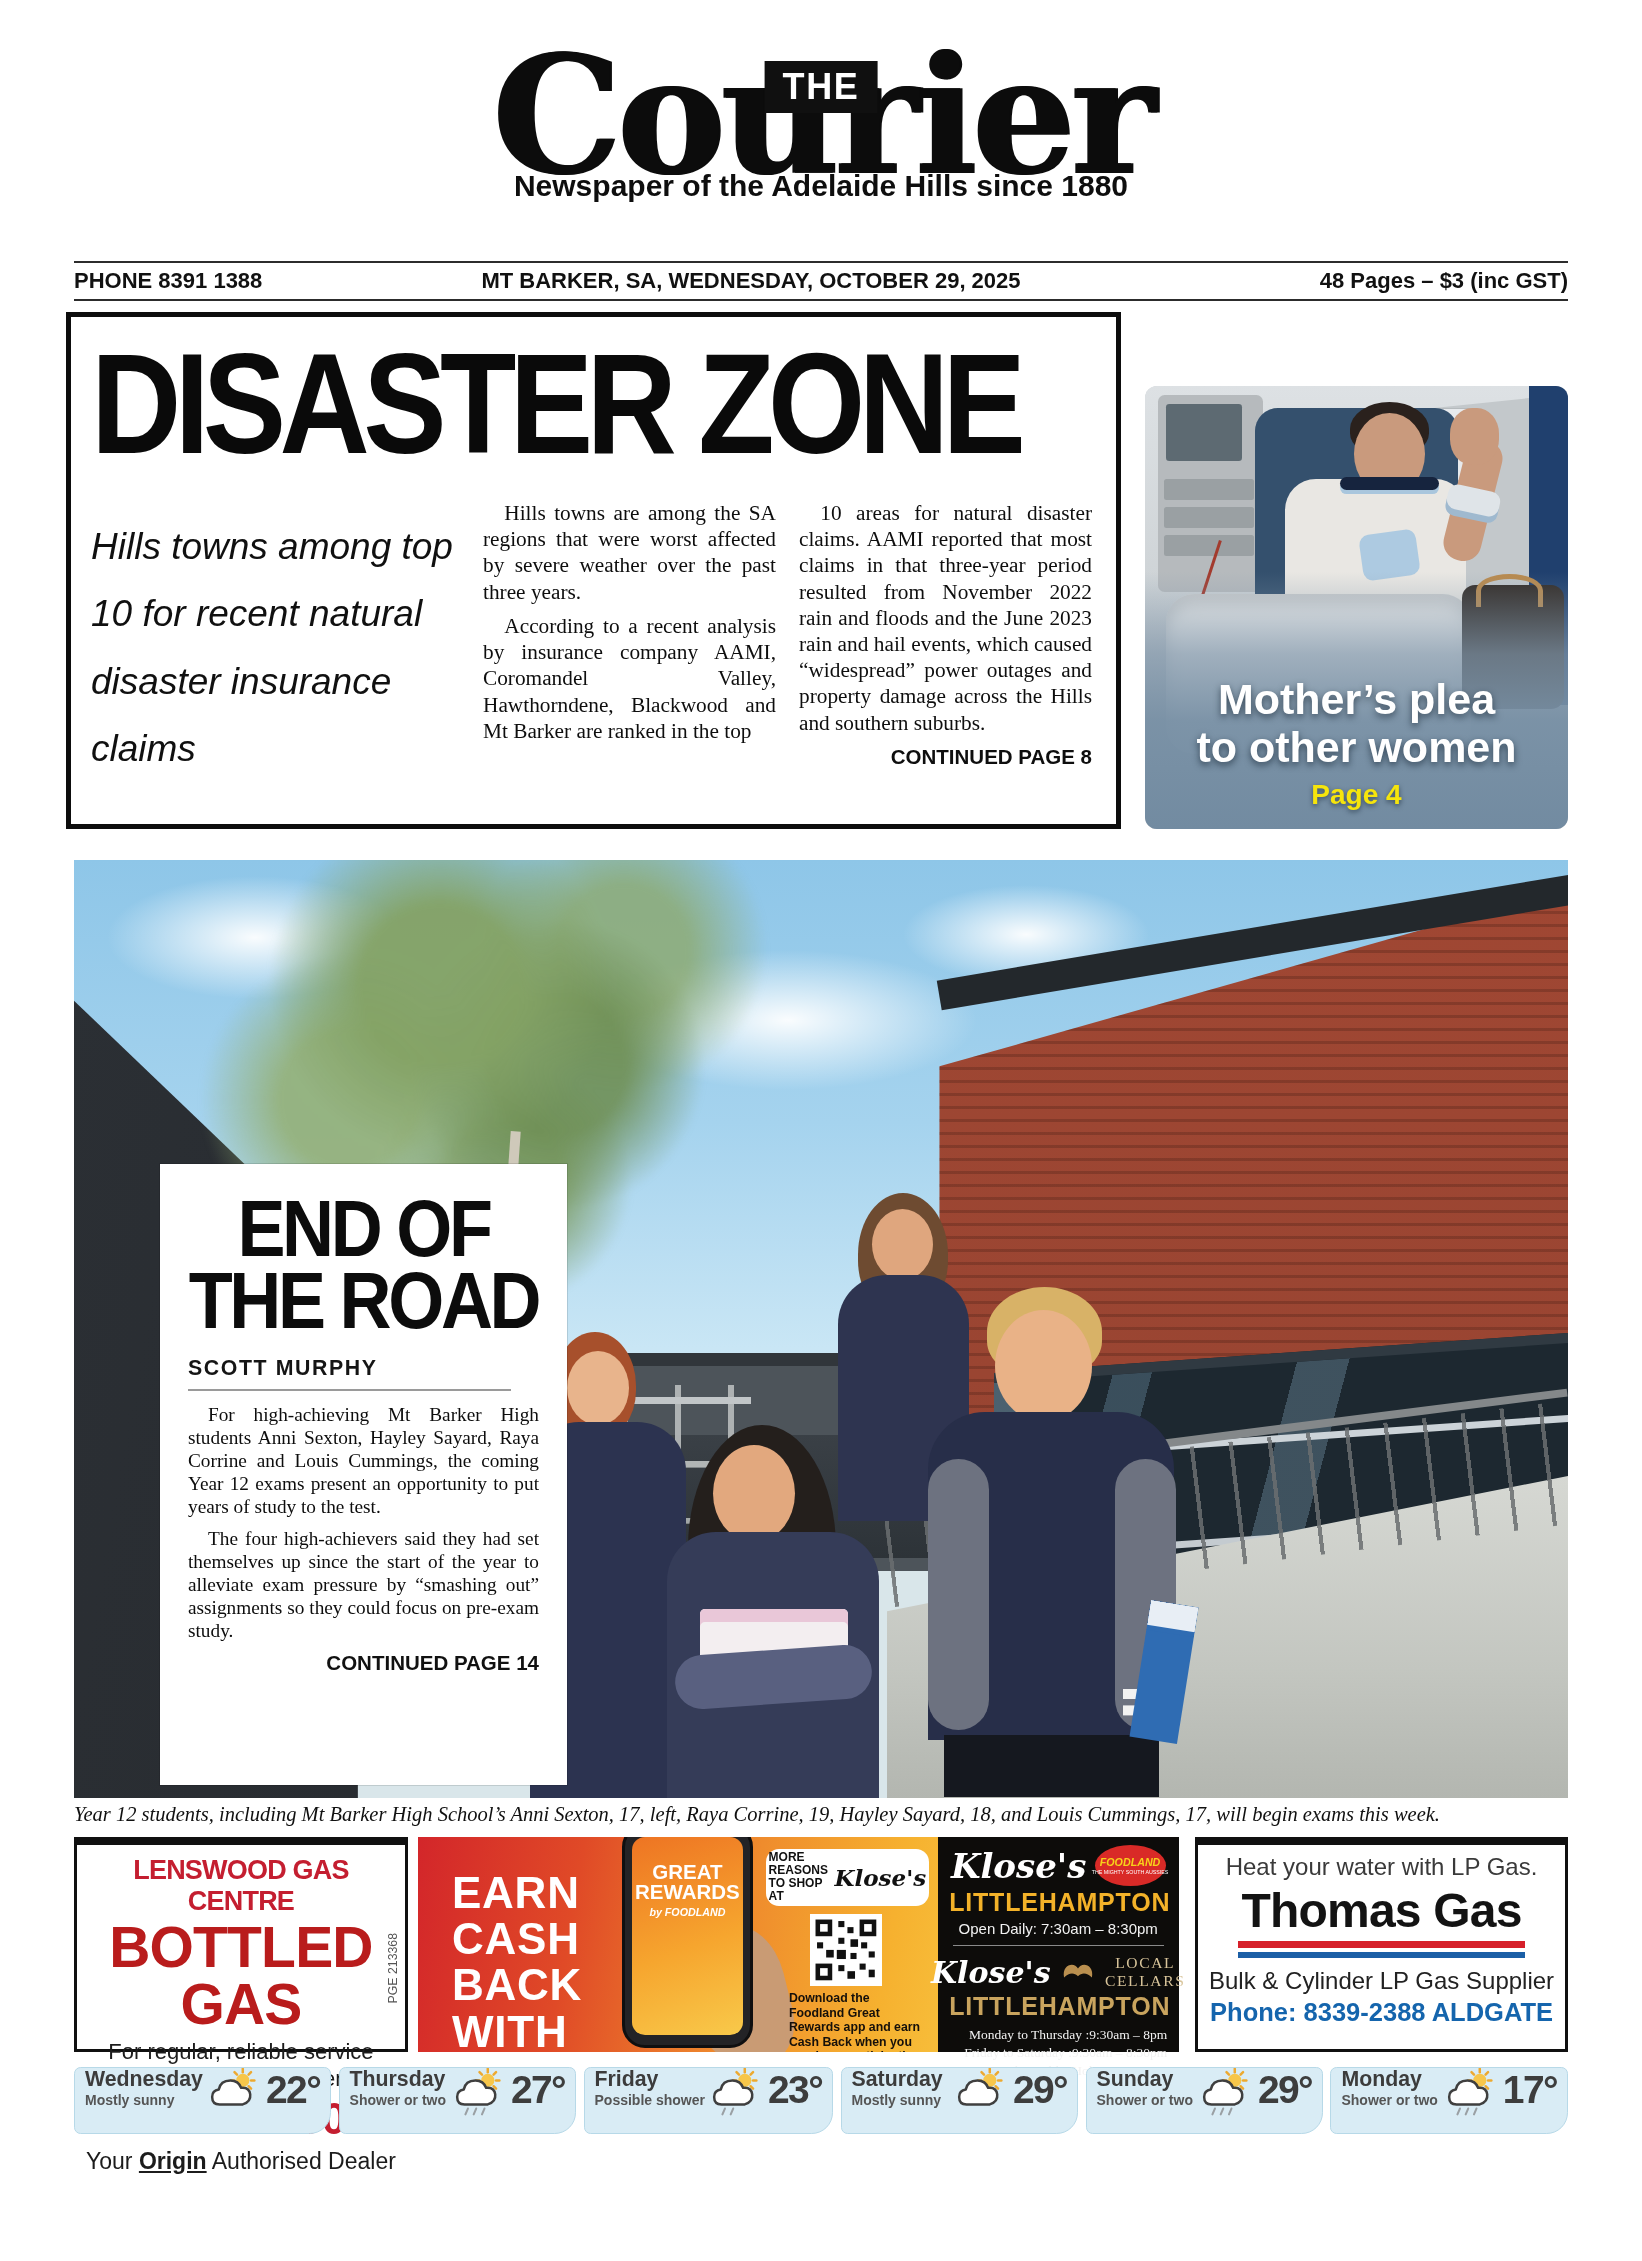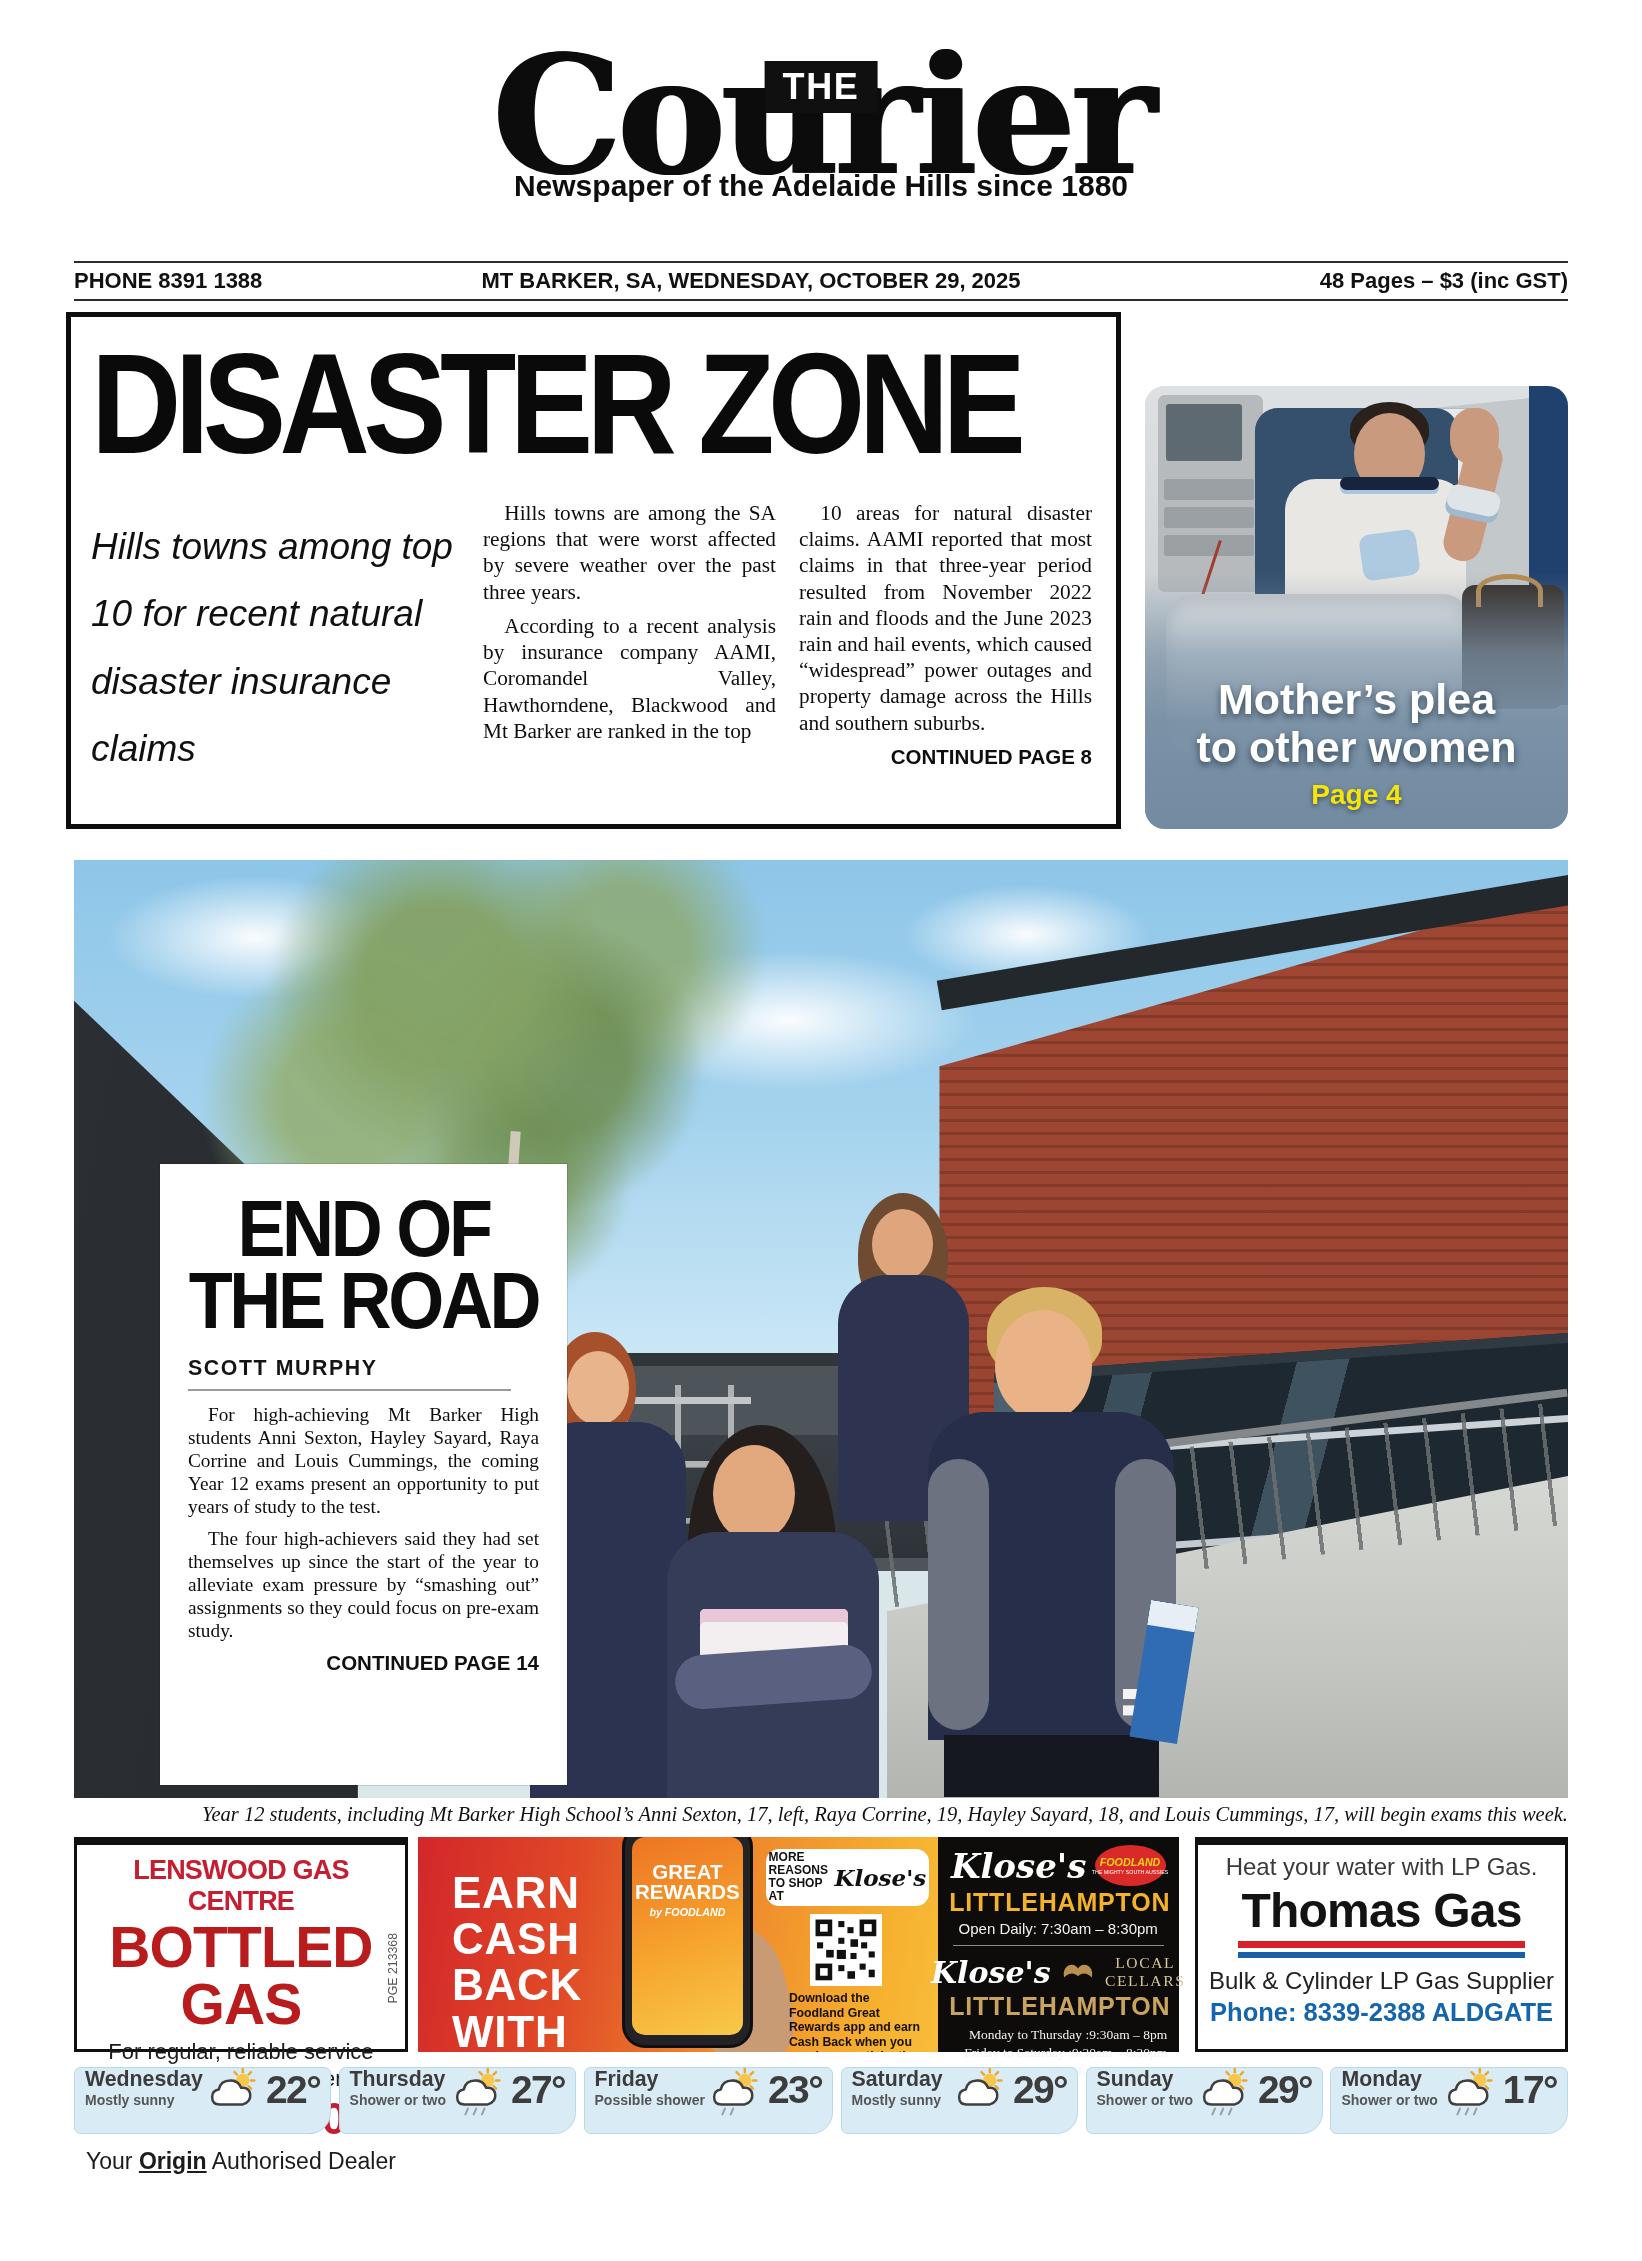--- a/index.html
+++ b/index.html
@@ -27,21 +27,21 @@
   .lead-headline{font-weight:bold;font-size:125px;line-height:1.0;letter-spacing:-6.6px;
             white-space:nowrap;transform:scaleY(1.14);transform-origin:top left;color:#0a0a0a;}
   .lead-cols{display:flex;gap:23px;margin-top:43px;}
   .lead-sub{flex:0 0 369px;font-size:37px;line-height:1.82;color:#101010;margin-top:13px;font-style:italic;}
   .lead-col{flex:0 0 293px;font-family:"Liberation Serif", serif;font-size:21.3px;line-height:1.23;
             text-align:justify;color:#0e0e0e;}
   .lead-col p{margin:0 0 8.2px 0;text-indent:21.3px;}
   .continued{font-family:"Liberation Sans", sans-serif;font-weight:bold;font-size:20.5px;
             text-align:right;margin-top:1.6px;}
   
-  .promo{position:absolute;left:1145px;top:386px;width:423px;height:443px;border-radius:20px;
+  .promo{position:absolute;left:1145px;top:386px;width:423px;height:443px;border-radius:12px;
          overflow:hidden;background:#cfd3d6;}
   .mp-wall{position:absolute;inset:0;background:linear-gradient(180deg,#dde1e4 0%,#cdd2d5 50%,#bfc4c8 70%);}
   .mp-curtain{position:absolute;right:0;top:0;width:39px;height:72%;background:#20406e;}
   .mp-panel{position:absolute;right:33px;top:4%;width:123px;height:66%;background:#c3c8cb;
             transform:skewY(-6deg);border-left:2.5px solid #9aa0a4;}
   .mp-iv{position:absolute;right:97px;top:5%;width:62px;height:71px;background:rgba(233,236,238,.95);
          border:0.8px solid #b5babd;}
   .mp-ivclip{position:absolute;right:123px;top:7.5%;width:15px;height:11.5px;background:#cf2b2b;}
   .mp-machine{position:absolute;left:3%;top:2%;width:105px;height:197px;background:#b6babd;border-radius:6.6px;}
   .mp-screen{position:absolute;left:5%;top:4%;width:76px;height:57px;background:#5d6a72;border-radius:3.3px;}
@@ -161,21 +161,21 @@
            background:#fff;padding:25px 28px;box-shadow:0 0 0 0.8px rgba(0,0,0,.15);}
   .feat-headline{font-weight:bold;font-size:72px;line-height:1.0;letter-spacing:-3.3px;text-align:center;
            transform:scaleY(1.1);transform-origin:top;color:#0c0c0c;}
   .byline{font-weight:bold;font-size:21.3px;letter-spacing:1.6px;color:#151515;margin-top:23px;
            border-bottom:2.5px solid #9a9a9a;padding-bottom:8.2px;width:92%;}
   .feat-body{font-family:"Liberation Serif", serif;font-size:19.3px;line-height:1.2;text-align:justify;
            color:#0d0d0d;margin-top:11.5px;}
   .feat-body p{margin:0 0 8.2px 0;text-indent:20px;}
   .feat-cont{font-weight:bold;font-size:20.5px;text-align:right;margin-top:8.2px;}
   
-  .caption{position:absolute;left:74px;top:1803px;width:1494px;text-align:right;
+  .caption{position:absolute;left:74px;top:1803px;width:1494px;text-align:left;
            font-family:"Liberation Serif", serif;font-style:italic;font-size:20.5px;color:#101010;}
   
   .ads{position:absolute;left:74px;top:1837px;width:1494px;height:215px;display:flex;}
   .ad-lenswood{width:334px;box-sizing:border-box;border:3.3px solid #101010;border-top-width:8.2px;
            background:#fff;text-align:center;position:relative;margin-right:10px;padding-top:10px;}
   .lw1{color:#c41e30;font-weight:bold;font-size:27px;letter-spacing:-0.8px;}
   .lw2{color:#b91c1c;font-weight:bold;font-size:57px;letter-spacing:-0.8px;line-height:1.0;margin-top:1.6px;}
   .lw3{font-size:22px;color:#1c1c1c;margin-top:6.6px;line-height:1.2;}
   .lwphone{color:#c41e30;font-weight:bold;font-size:44px;margin-top:5px;line-height:1.0;}
   .lwdealer{font-size:23px;color:#1c1c1c;margin-top:6.6px;}

